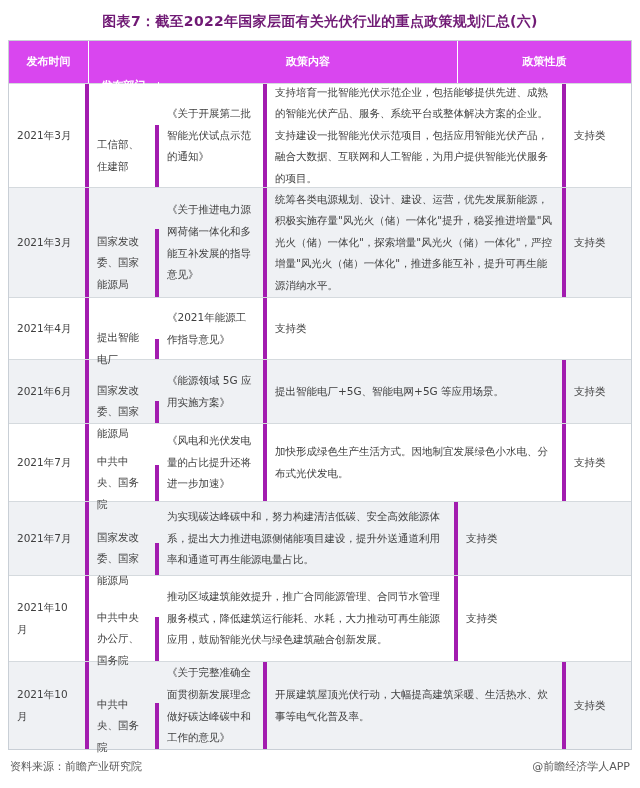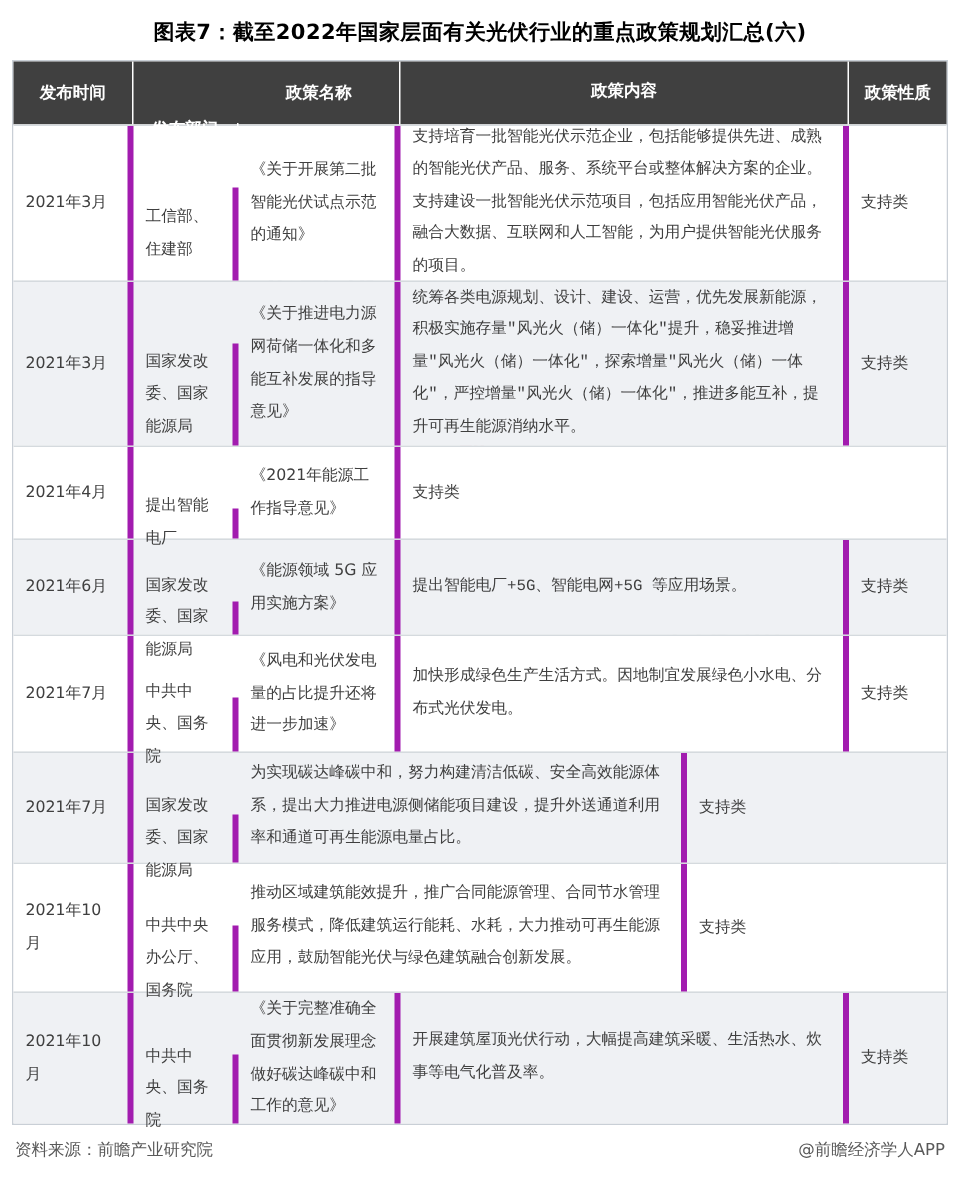--- a/index.html
+++ b/index.html
@@ -1,38 +1,38 @@
 <!DOCTYPE html>
 <html><head>
 <meta charset="utf-8">
 <style>
   html,body{margin:0;padding:0;}
   body{
     width:640px;height:788px;background:#ffffff;overflow:hidden;position:relative;
     font-family:"DejaVu Sans","Liberation Sans",sans-serif;color:#3f3f3f;
   }
   .page-title{
-    margin:13px 8px 9px 8px;text-align:center;font-size:14px;font-weight:bold;color:#000000;
+    margin:13px 8px 9px 8px;text-align:center;font-size:14px;font-weight:bold;color:#701a75;
     letter-spacing:0.3px;position:relative;z-index:2;
   }
   .policy-table{
     margin:0 8px;border:1px solid #c9cfd6;position:relative;z-index:2;background:transparent;
   }
   .tr{display:flex;box-sizing:border-box;}
   .td{
     box-sizing:border-box;padding:4px 8px;display:flex;align-items:center;
     border-right:4px solid #a21caf;font-size:10.5px;line-height:2.05;
   }
   .td:last-child{border-right:none;}
   .c1{width:80px;}
   .c2{width:70px;margin-top:41px;}
   .c3{width:108px;}
-  .c4{width:299px;font-family:Liberation Mono, monospace;}
+  .c4{width:299px;}
   .c5{flex:1;}
-  .thead .tr{background:#404040;height:42px;}
+  .thead .tr{background:#d946ef;height:42px;}
   .thead .td{
     border-right:1px solid #ffffff;color:#ffffff;font-weight:bold;font-size:11px;
     justify-content:center;text-align:center;
   }
   .thead .td:last-child{border-right:none;}
   .tbody .tr{border-top:1px solid #d5dade;background:#ffffff;}
   .tbody .tr:nth-child(even){background:#eff1f4;}
   .tbody .tr:nth-child(1){height:104px;}
   .tbody .tr:nth-child(2){height:110px;}
   .tbody .tr:nth-child(3){height:62px;}
@@ -74,21 +74,20 @@
   <span class="wm-text pink" style="left:330px;top:690px;font-size:20px;opacity:0.2;">前瞻产业研究院</span>
 </div>
 
 <div class="page-title">图表7：截至2022年国家层面有关光伏行业的重点政策规划汇总(六)</div>
 
 <div class="policy-table">
   <div class="thead">
     <div class="tr">
       <div class="td c1">发布时间</div>
       <div class="td c2">发布部门</div>
-      <div class="td c3">政策名称</div>
       <div class="td c4">政策内容</div>
       <div class="td c5">政策性质</div>
     </div>
   </div>
   <div class="tbody">
 
     <div class="tr">
       <div class="td c1">2021年3月</div>
       <div class="td c2">工信部、住建部</div>
       <div class="td c3">《关于开展第二批智能光伏试点示范的通知》</div>

